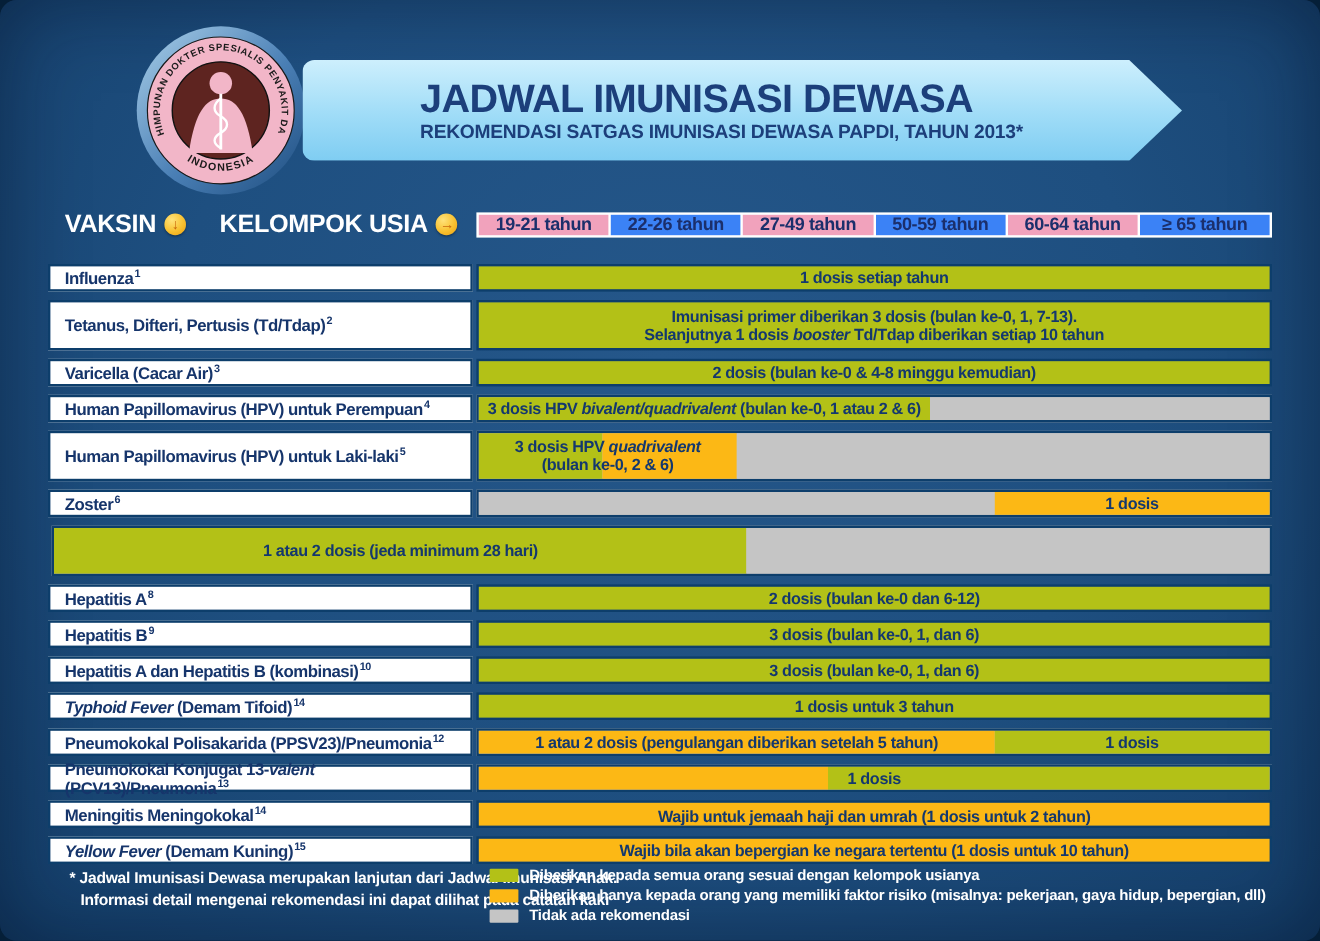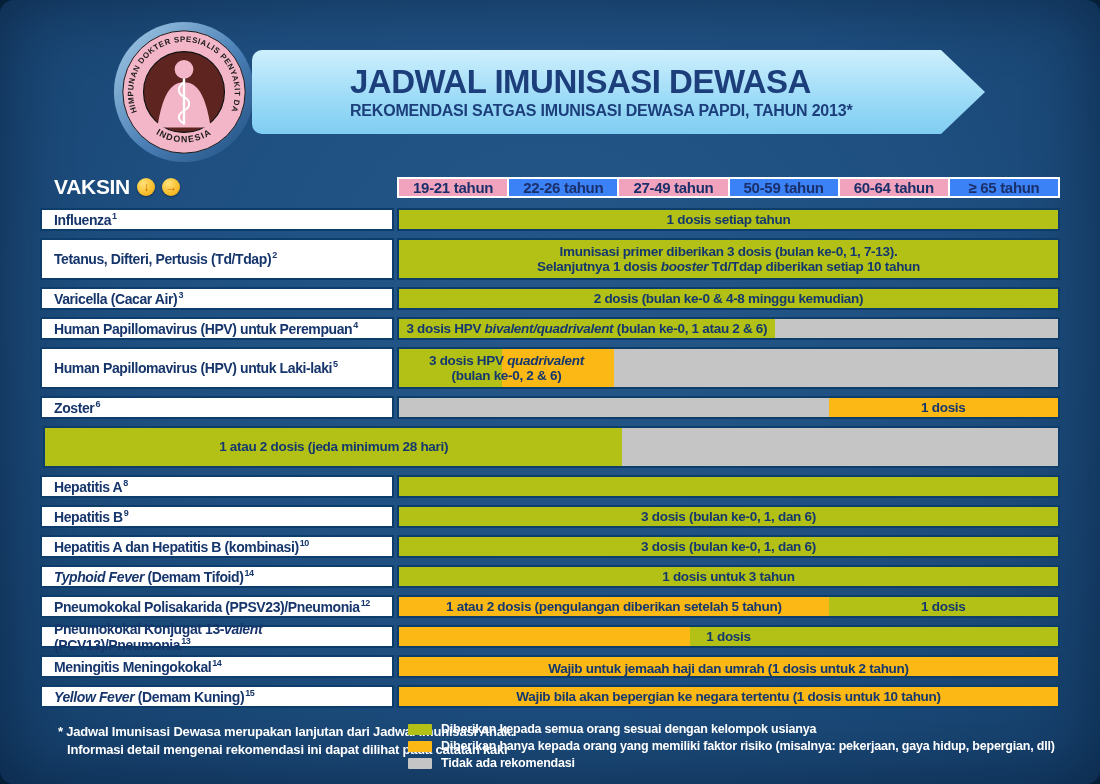--- a/index.html
+++ b/index.html
@@ -24,21 +24,21 @@
   .goldicon{display:inline-flex;width:18px;height:18px;border-radius:50%;margin-left:7px;flex:none;
     background:radial-gradient(circle at 35% 30%,#ffe27a 0%,#f8c131 55%,#eda00d 100%);
     align-items:center;justify-content:center;color:#c96a0e;font-size:12px;font-weight:800;line-height:1;
     box-shadow:0 1px 2px rgba(0,0,0,.4);}
   #agecells{flex:1;display:flex;background:#fff;padding:1px;}
   .agecell{flex:1;margin:1px;display:flex;align-items:center;justify-content:center;
     color:#1b2f6b;font-weight:800;font-size:15px;letter-spacing:-.3px;}
   .agecell.pink{background:#f1a2bc;}
   .agecell.white{background:#3b82f6;}
   
-  #rows{position:absolute;left:40px;top:208px;width:1020px;display:flex;flex-direction:column;gap:7px;}
+  #rows{position:absolute;left:40px;top:220px;width:1020px;display:flex;flex-direction:column;gap:7px;}
   .row{display:flex;height:23px;}
   .row.tall{height:42px;}
   .vlabel{width:354px;flex:none;background:#fff;border:2px solid #0d3e6b;display:flex;align-items:center;
     padding-left:12px;color:#16356b;font-weight:700;font-size:14px;line-height:16px;letter-spacing:-.4px;}
   .vlabel sup{font-size:9px;line-height:0;vertical-align:super;margin-left:1px;}
   .bars{flex:1;margin-left:3px;border:2px solid #0d3e6b;position:relative;display:flex;background:#c5c5c5;}
   .seg{height:100%;}
   .barlabel{position:absolute;top:0;bottom:0;display:flex;flex-direction:column;align-items:center;justify-content:center;
     color:#14386e;font-weight:700;font-size:13.5px;line-height:15.5px;letter-spacing:-.3px;text-align:center;white-space:nowrap;}
   
@@ -83,20 +83,21 @@
 
   <div id="banner">
     <div class="title">JADWAL IMUNISASI DEWASA</div>
     <div class="subtitle">REKOMENDASI SATGAS IMUNISASI DEWASA PAPDI, TAHUN 2013*</div>
   </div>
 
   <div id="thead">
     <div class="left">
       <span class="t1">VAKSIN</span>
       <span class="goldicon">↓</span>
+      <span class="t2">KELOMPOK USIA</span>
       <span class="goldicon">→</span>
     </div>
     <div id="agecells">
         <div class="agecell pink">19-21 tahun</div>
         <div class="agecell white">22-26 tahun</div>
         <div class="agecell pink">27-49 tahun</div>
         <div class="agecell white">50-59 tahun</div>
         <div class="agecell pink">60-64 tahun</div>
         <div class="agecell white">≥ 65 tahun</div>
       </div>
@@ -183,20 +184,23 @@
             <div><span>1 atau 2 dosis (jeda minimum 28 hari)</span></div>
           </div>
         </div>
       </div>
       <div class="row">
         <div class="vlabel">
           <div><span>Hepatitis A</span><sup>8</sup></div>
         </div>
         <div class="bars">
           <div class="seg" style="width: 100%; background: rgb(179, 193, 23);"></div>
+          <div class="barlabel" style="left: 0%; width: 100%;">
+            <div><span>2 dosis (bulan ke-0 dan 6-12)</span></div>
+          </div>
         </div>
       </div>
       <div class="row">
         <div class="vlabel">
           <div><span>Hepatitis B</span><sup>9</sup></div>
         </div>
         <div class="bars">
           <div class="seg" style="width: 100%; background: rgb(179, 193, 23);"></div>
           <div class="barlabel" style="left: 0%; width: 100%;">
             <div><span>3 dosis (bulan ke-0, 1, dan 6)</span></div>

